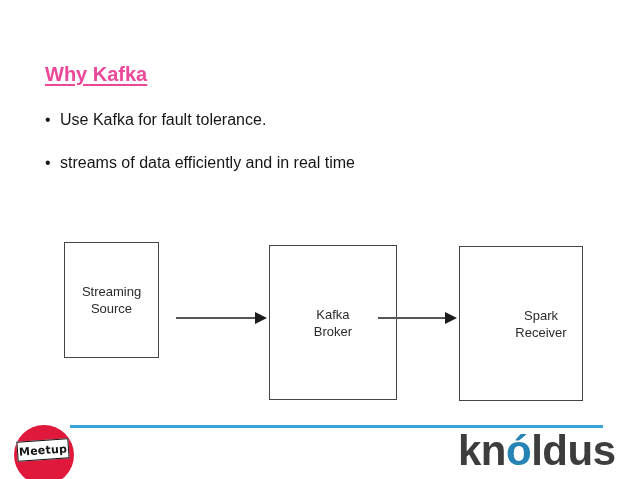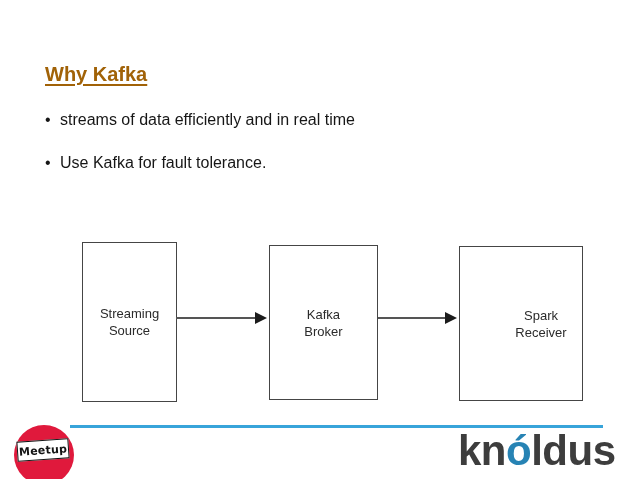--- a/index.html
+++ b/index.html
@@ -17,21 +17,21 @@
   .slide-title {
     position: absolute;
     left: 45px;
     top: 62px;
     font-size: 20px;
     font-weight: bold;
     line-height: 24px;
     text-decoration: underline;
     text-decoration-thickness: 2px;
     text-underline-offset: 3px;
-    color: #a16207;
+    color: #ec4899;
   }
 
   
   .bullets {
     position: absolute;
     left: 45px;
     top: 110px;
     width: 480px;
   }
   .bullet-row {
@@ -51,22 +51,22 @@
     display: flex;
     align-items: center;
     justify-content: center;
     text-align: center;
     font-size: 13px;
     line-height: 17px;
     color: #2b2b2b;
     white-space: pre-line;
     box-sizing: border-box;
   }
-  .node-streaming-source { left: 82px;  top: 242px; width: 95px;  height: 160px; align-items: center; }
-  .node-kafka-broker     { left: 269px; top: 245px; width: 109px; height: 155px; }
+  .node-streaming-source { left: 64px;  top: 242px; width: 95px;  height: 116px; align-items: center; }
+  .node-kafka-broker     { left: 269px; top: 245px; width: 128px; height: 155px; }
   .node-spark-receiver   { left: 459px; top: 246px; width: 124px; height: 155px; padding-left: 40px; }
 
   .edge-line {
     position: absolute;
     height: 2px;
     background: #555555;
     top: 317px;
   }
   .edge1-line { left: 176px; width: 80px; }
   .edge2-line { left: 378px; width: 68px; }
@@ -134,24 +134,24 @@
   }
   .brand-accent { color: #2783b4; }
 </style>
 </head>
 <body>
 
 <div class="slide-title">Why Kafka</div>
 
 <div class="bullets">
   <div class="bullet-row">
-    <span class="bullet-dot">•</span><span>streams of data efficiently and in real time</span>
+    <span class="bullet-dot">•</span><span>Use Kafka for fault tolerance.</span>
   </div>
   <div class="bullet-row">
-    <span class="bullet-dot">•</span><span>Use Kafka for fault tolerance.</span>
+    <span class="bullet-dot">•</span><span>streams of data efficiently and in real time</span>
   </div>
 </div>
 
 <div class="diagram-node node-streaming-source">
   <span>Streaming
 Source</span>
 </div>
 <div class="diagram-node node-kafka-broker">
   <span>Kafka
 Broker</span>

